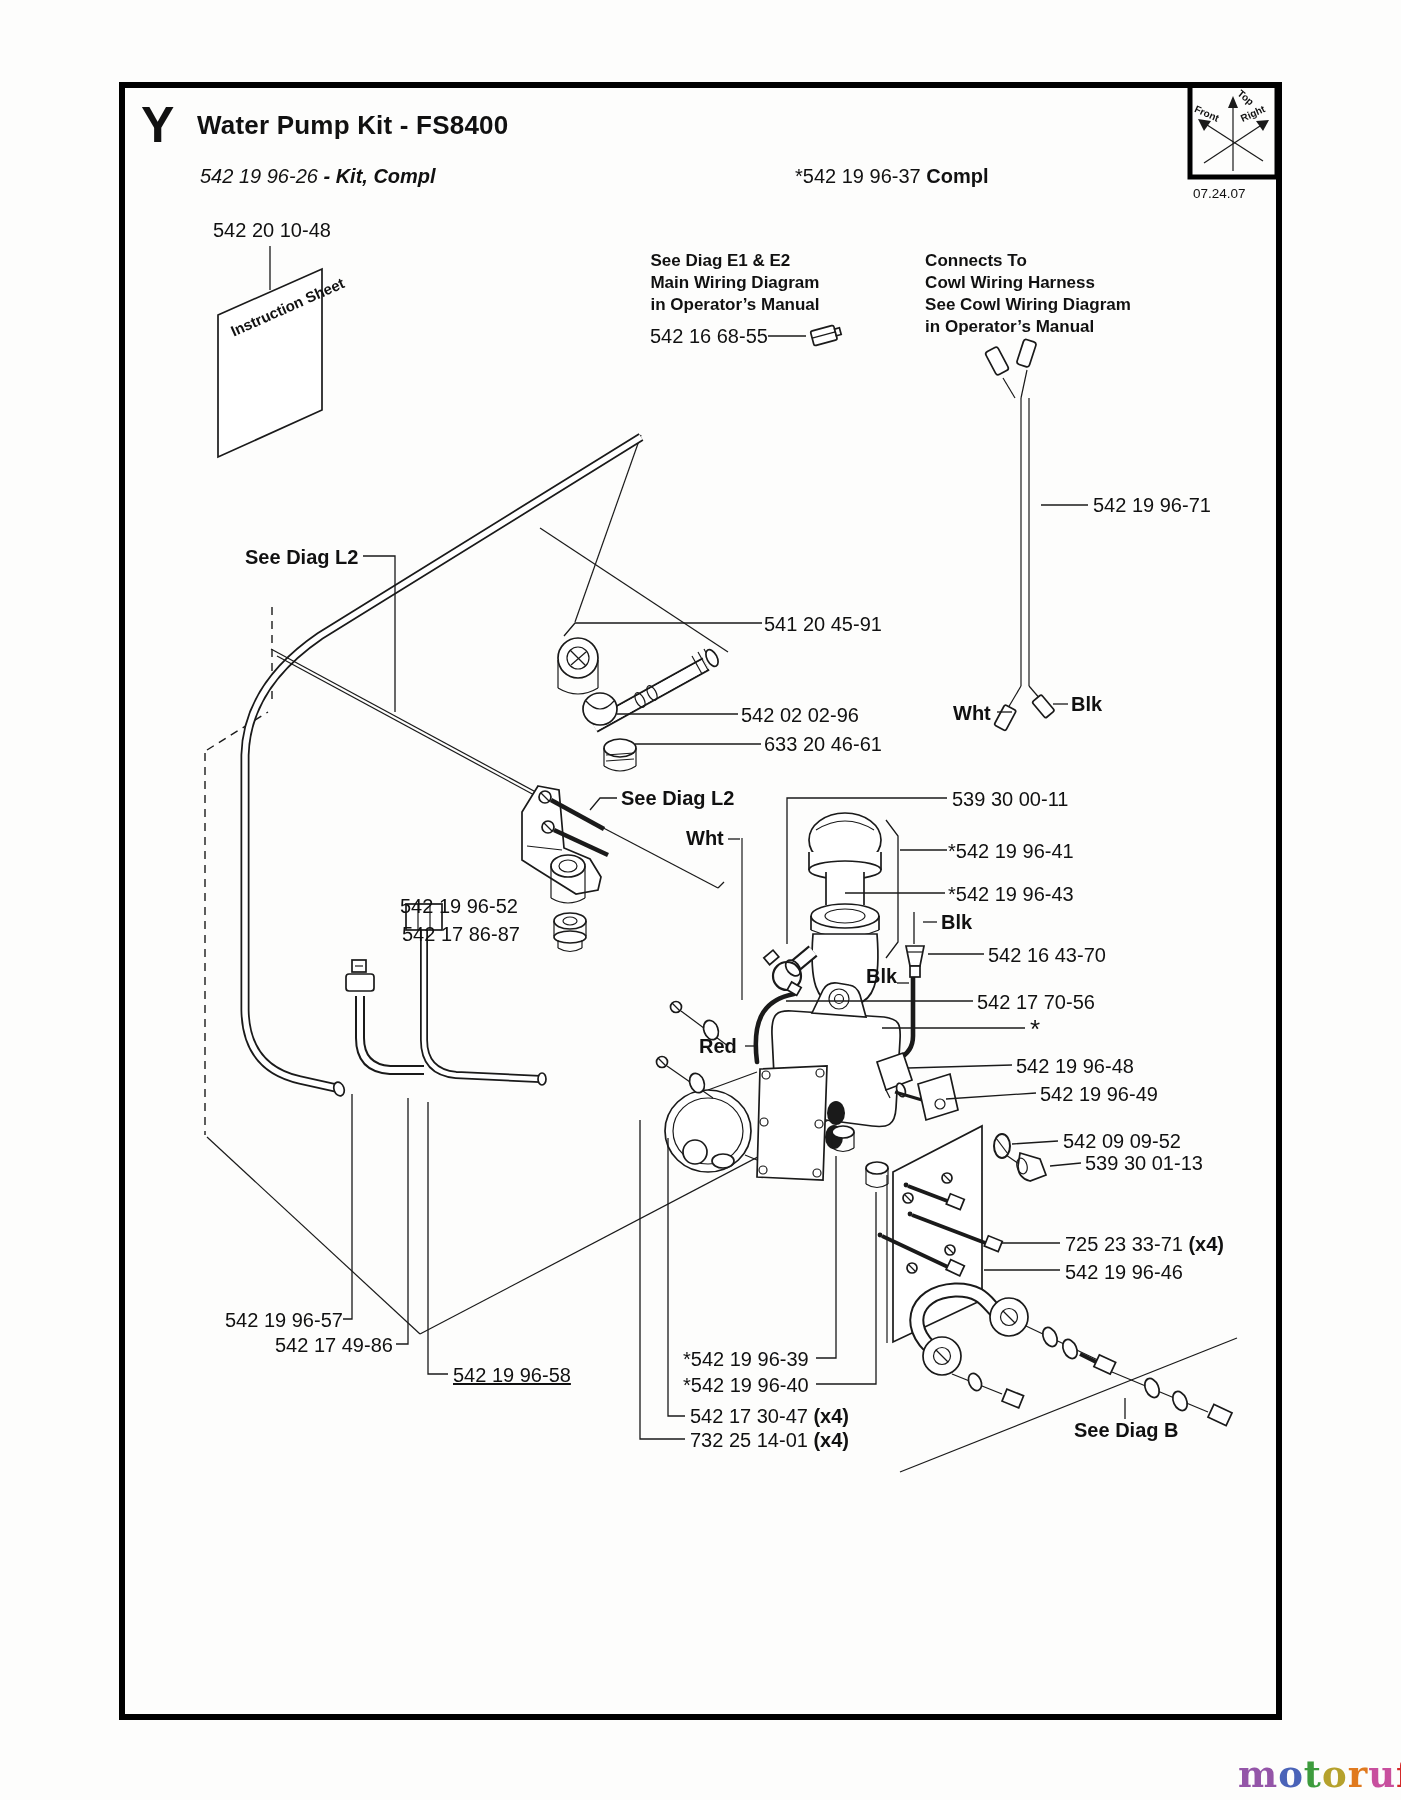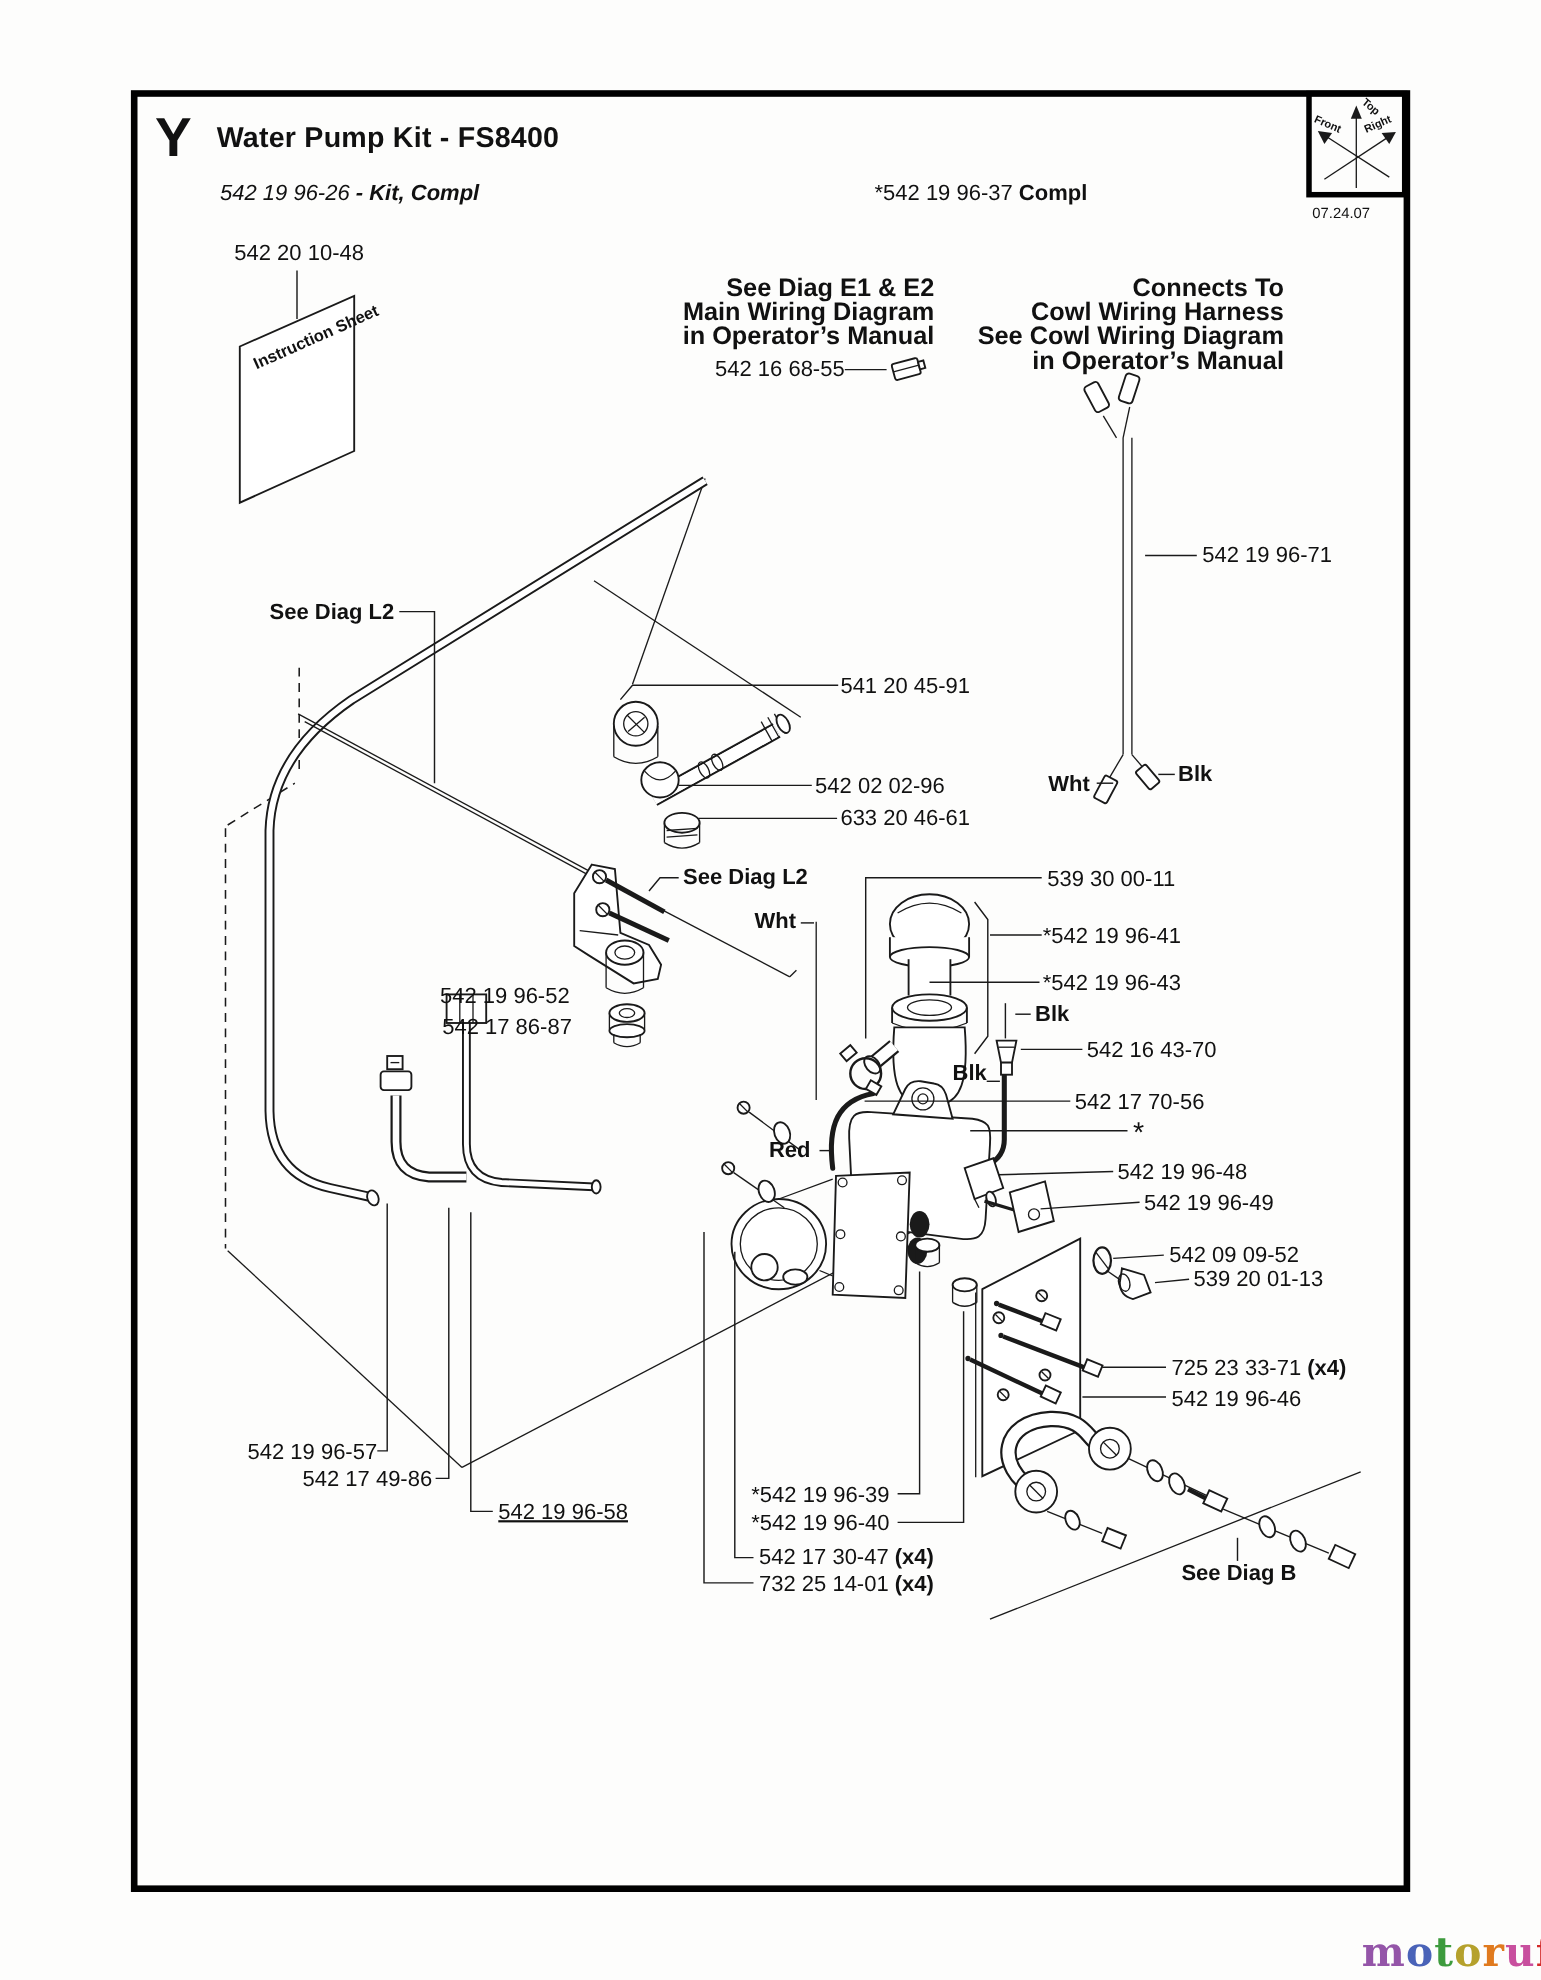--- a/index.html
+++ b/index.html
@@ -25,21 +25,21 @@
   .dash{fill:none;stroke:#1a1a1a;stroke-width:1.4;stroke-dasharray:8 6;}
   .frame{fill:none;stroke:#000;stroke-width:6;}
   .bx{fill:none;stroke:#000;stroke-width:5;}
   
   .lbl{position:absolute;font-size:20px;line-height:1.05;white-space:nowrap;color:#111;}
   .lbl b{font-weight:bold;}
   .b{font-weight:bold;}
   .sec-letter{position:absolute;left:141px;top:96px;font-size:50px;font-weight:bold;}
   .title{position:absolute;left:197px;top:110px;font-size:26px;font-weight:bold;letter-spacing:.2px;}
   .subline{position:absolute;font-size:20px;white-space:nowrap;}
-  .note{position:absolute;text-align:right;font-size:23px;font-weight:bold;line-height:22px;white-space:nowrap;transform:translateX(-50%);}
+  .note{position:absolute;text-align:left;font-size:17px;font-weight:bold;line-height:22px;white-space:nowrap;transform:translateX(-50%);}
   .date{position:absolute;left:1193px;top:186px;font-size:13.5px;}
   .cube-lbl{position:absolute;font-size:10px;font-weight:bold;white-space:nowrap;}
   .sheet-text{position:absolute;left:228px;top:324px;font-size:15px;font-weight:bold;
               transform:rotate(-24deg);transform-origin:left top;white-space:nowrap;}
   .logo{position:absolute;left:1238px;top:1752px;font-family:"DejaVu Serif","Liberation Serif",serif;
         font-weight:bold;font-size:37px;letter-spacing:1px;white-space:nowrap;}
 </style>
 </head>
 <body>
 
@@ -415,21 +415,21 @@
       <span class="lbl" style="left: 764px; top: 734px;">633 20 46-61</span>
       <span class="lbl" style="left: 952px; top: 789px;">539 30 00-11</span>
       <span class="lbl" style="left: 948px; top: 841px;">*542 19 96-41</span>
       <span class="lbl" style="left: 948px; top: 884px;">*542 19 96-43</span>
       <span class="lbl" style="left: 988px; top: 945px;">542 16 43-70</span>
       <span class="lbl" style="left: 977px; top: 992px;">542 17 70-56</span>
       <span class="lbl" style="left: 1030px; top: 1016px; font-size: 26px;">*</span>
       <span class="lbl" style="left: 1016px; top: 1056px;">542 19 96-48</span>
       <span class="lbl" style="left: 1040px; top: 1084px;">542 19 96-49</span>
       <span class="lbl" style="left: 1063px; top: 1131px;">542 09 09-52</span>
-      <span class="lbl" style="left: 1085px; top: 1153px;">539 20 01-13</span>
+      <span class="lbl" style="left: 1085px; top: 1153px;">539 30 01-13</span>
       <span class="lbl" style="left: 1065px; top: 1234px;">725 23 33-71 <b>(x4)</b></span>
       <span class="lbl" style="left: 1065px; top: 1262px;">542 19 96-46</span>
       <span class="lbl" style="left: 400px; top: 896px;">542 19 96-52</span>
       <span class="lbl" style="left: 402px; top: 924px;">542 17 86-87</span>
       <span class="lbl" style="left: 225px; top: 1310px;">542 19 96-57</span>
       <span class="lbl" style="left: 275px; top: 1335px;">542 17 49-86</span>
       <span class="lbl" style="left: 453px; top: 1365px; text-decoration: underline;">542 19 96-58</span>
       <span class="lbl" style="left: 683px; top: 1349px;">*542 19 96-39</span>
       <span class="lbl" style="left: 683px; top: 1375px;">*542 19 96-40</span>
       <span class="lbl" style="left: 690px; top: 1406px;">542 17 30-47 <b>(x4)</b></span>

